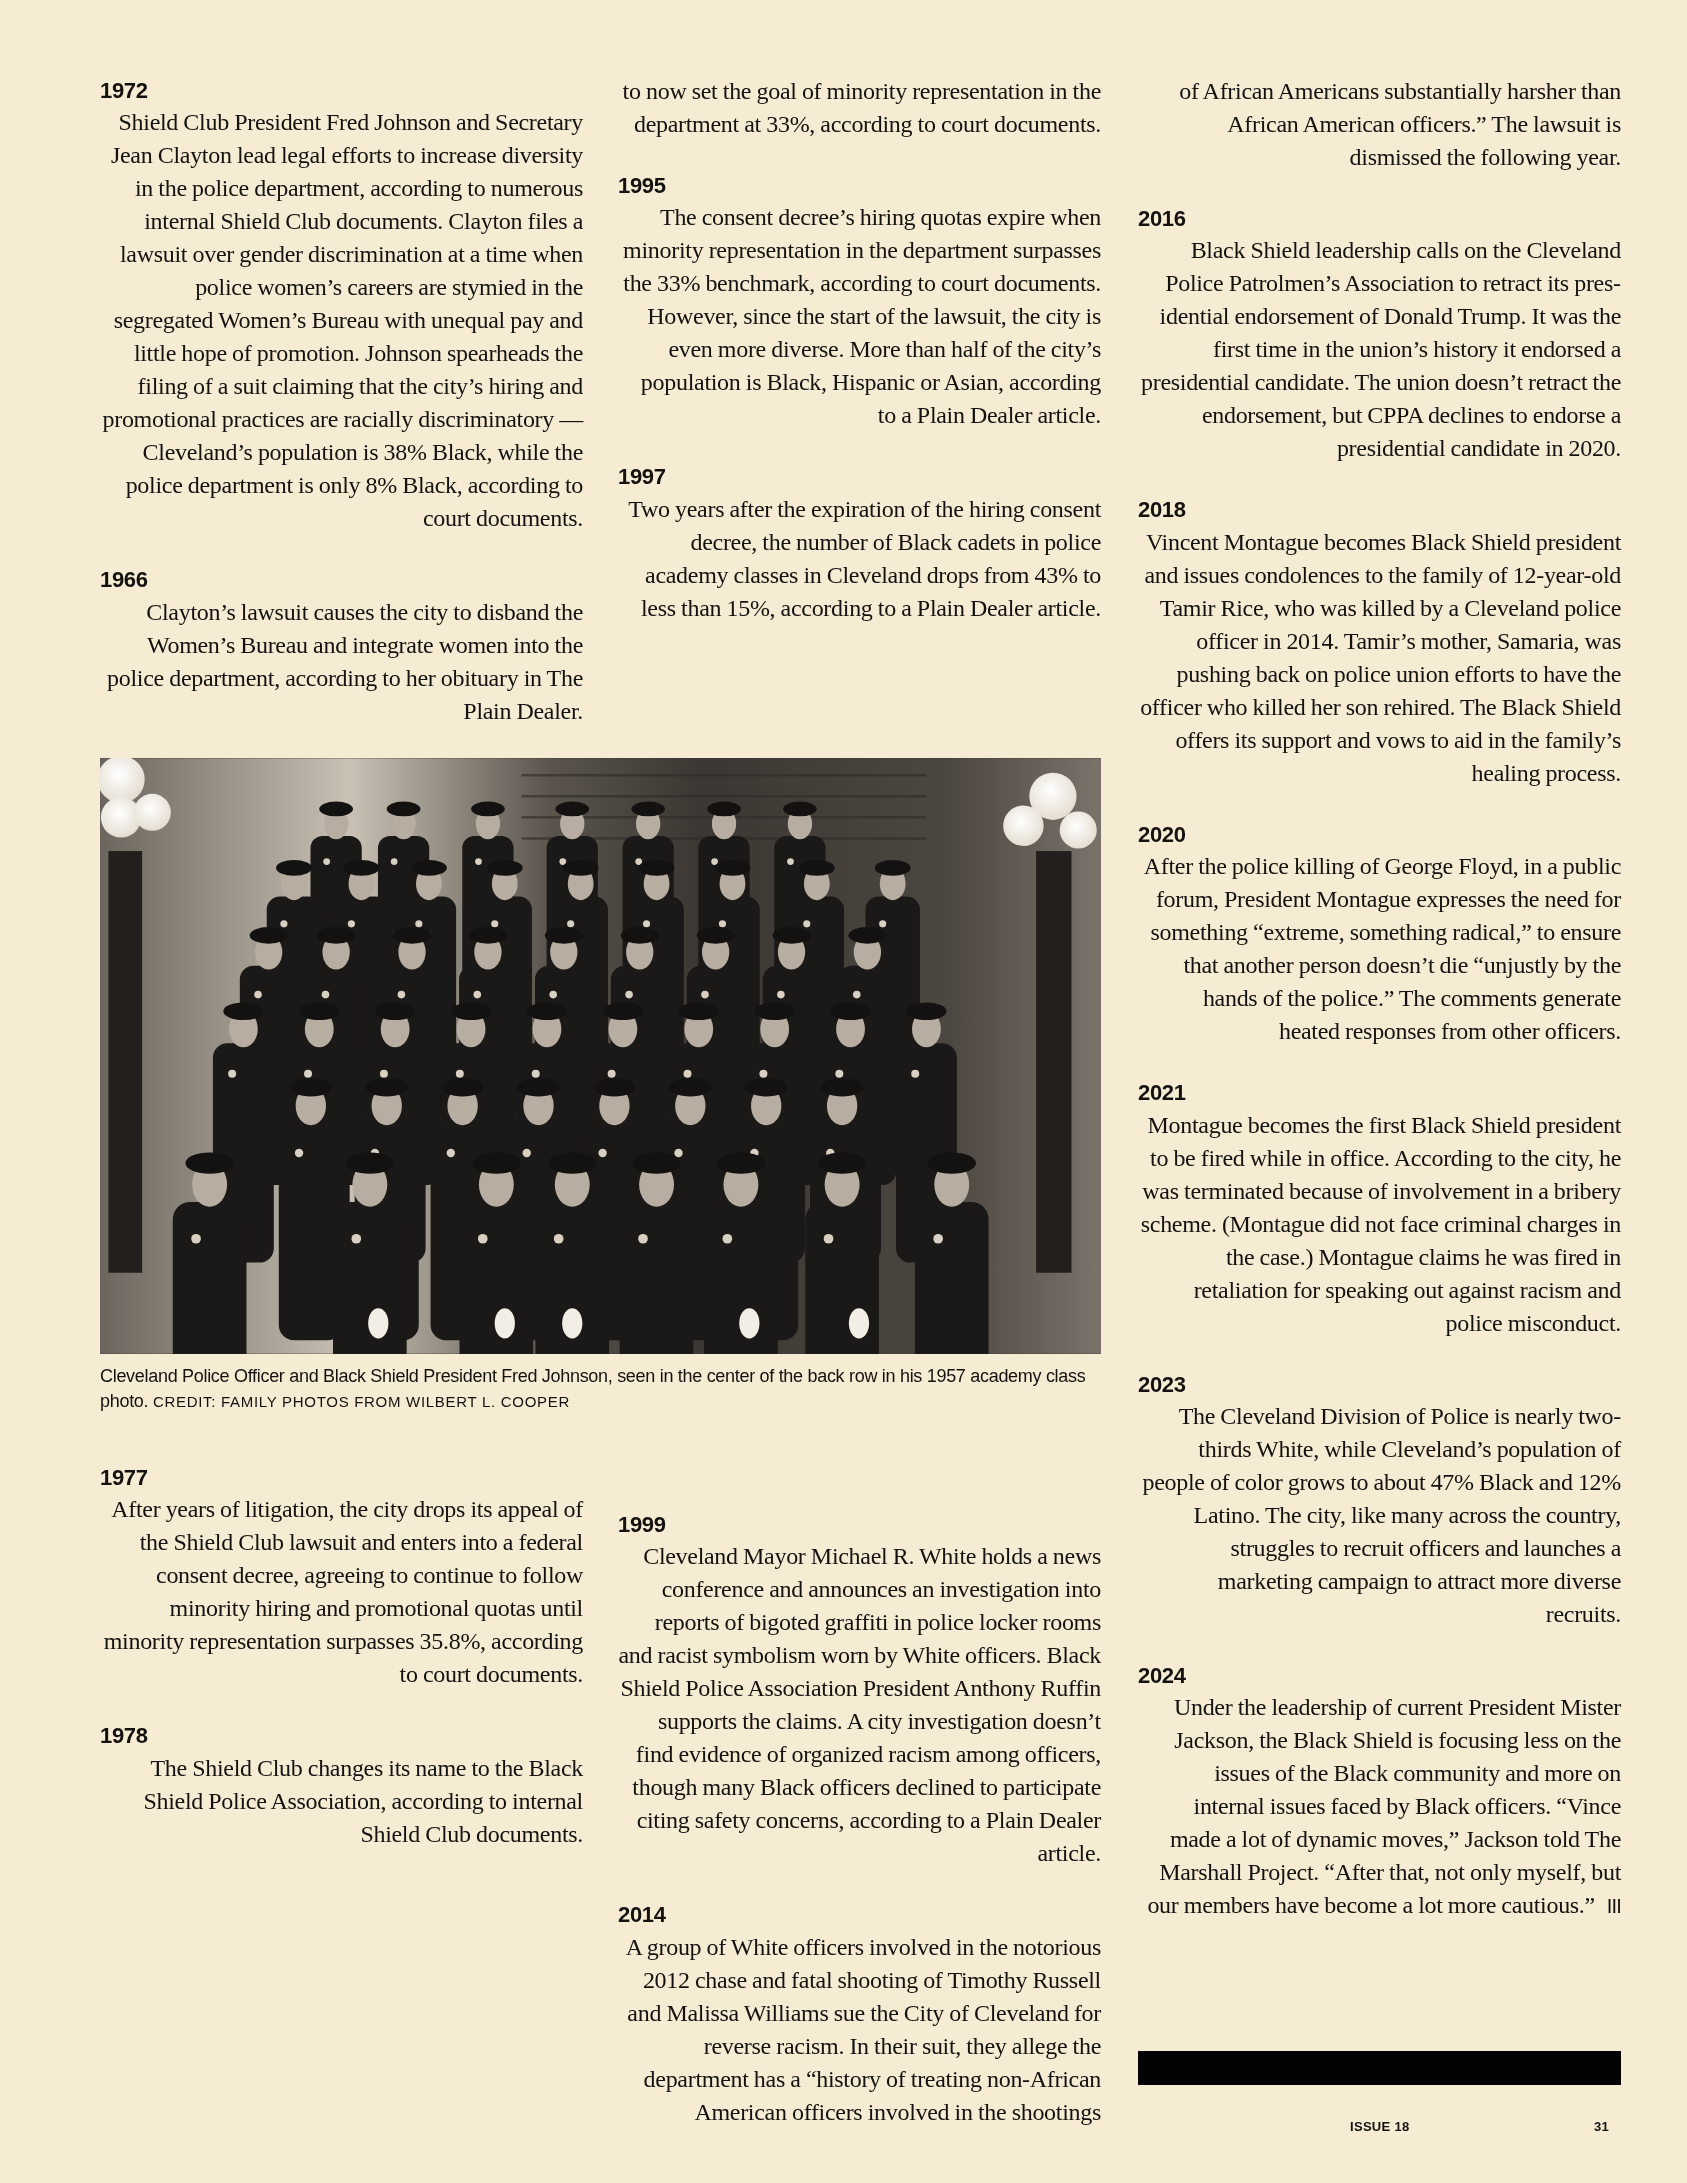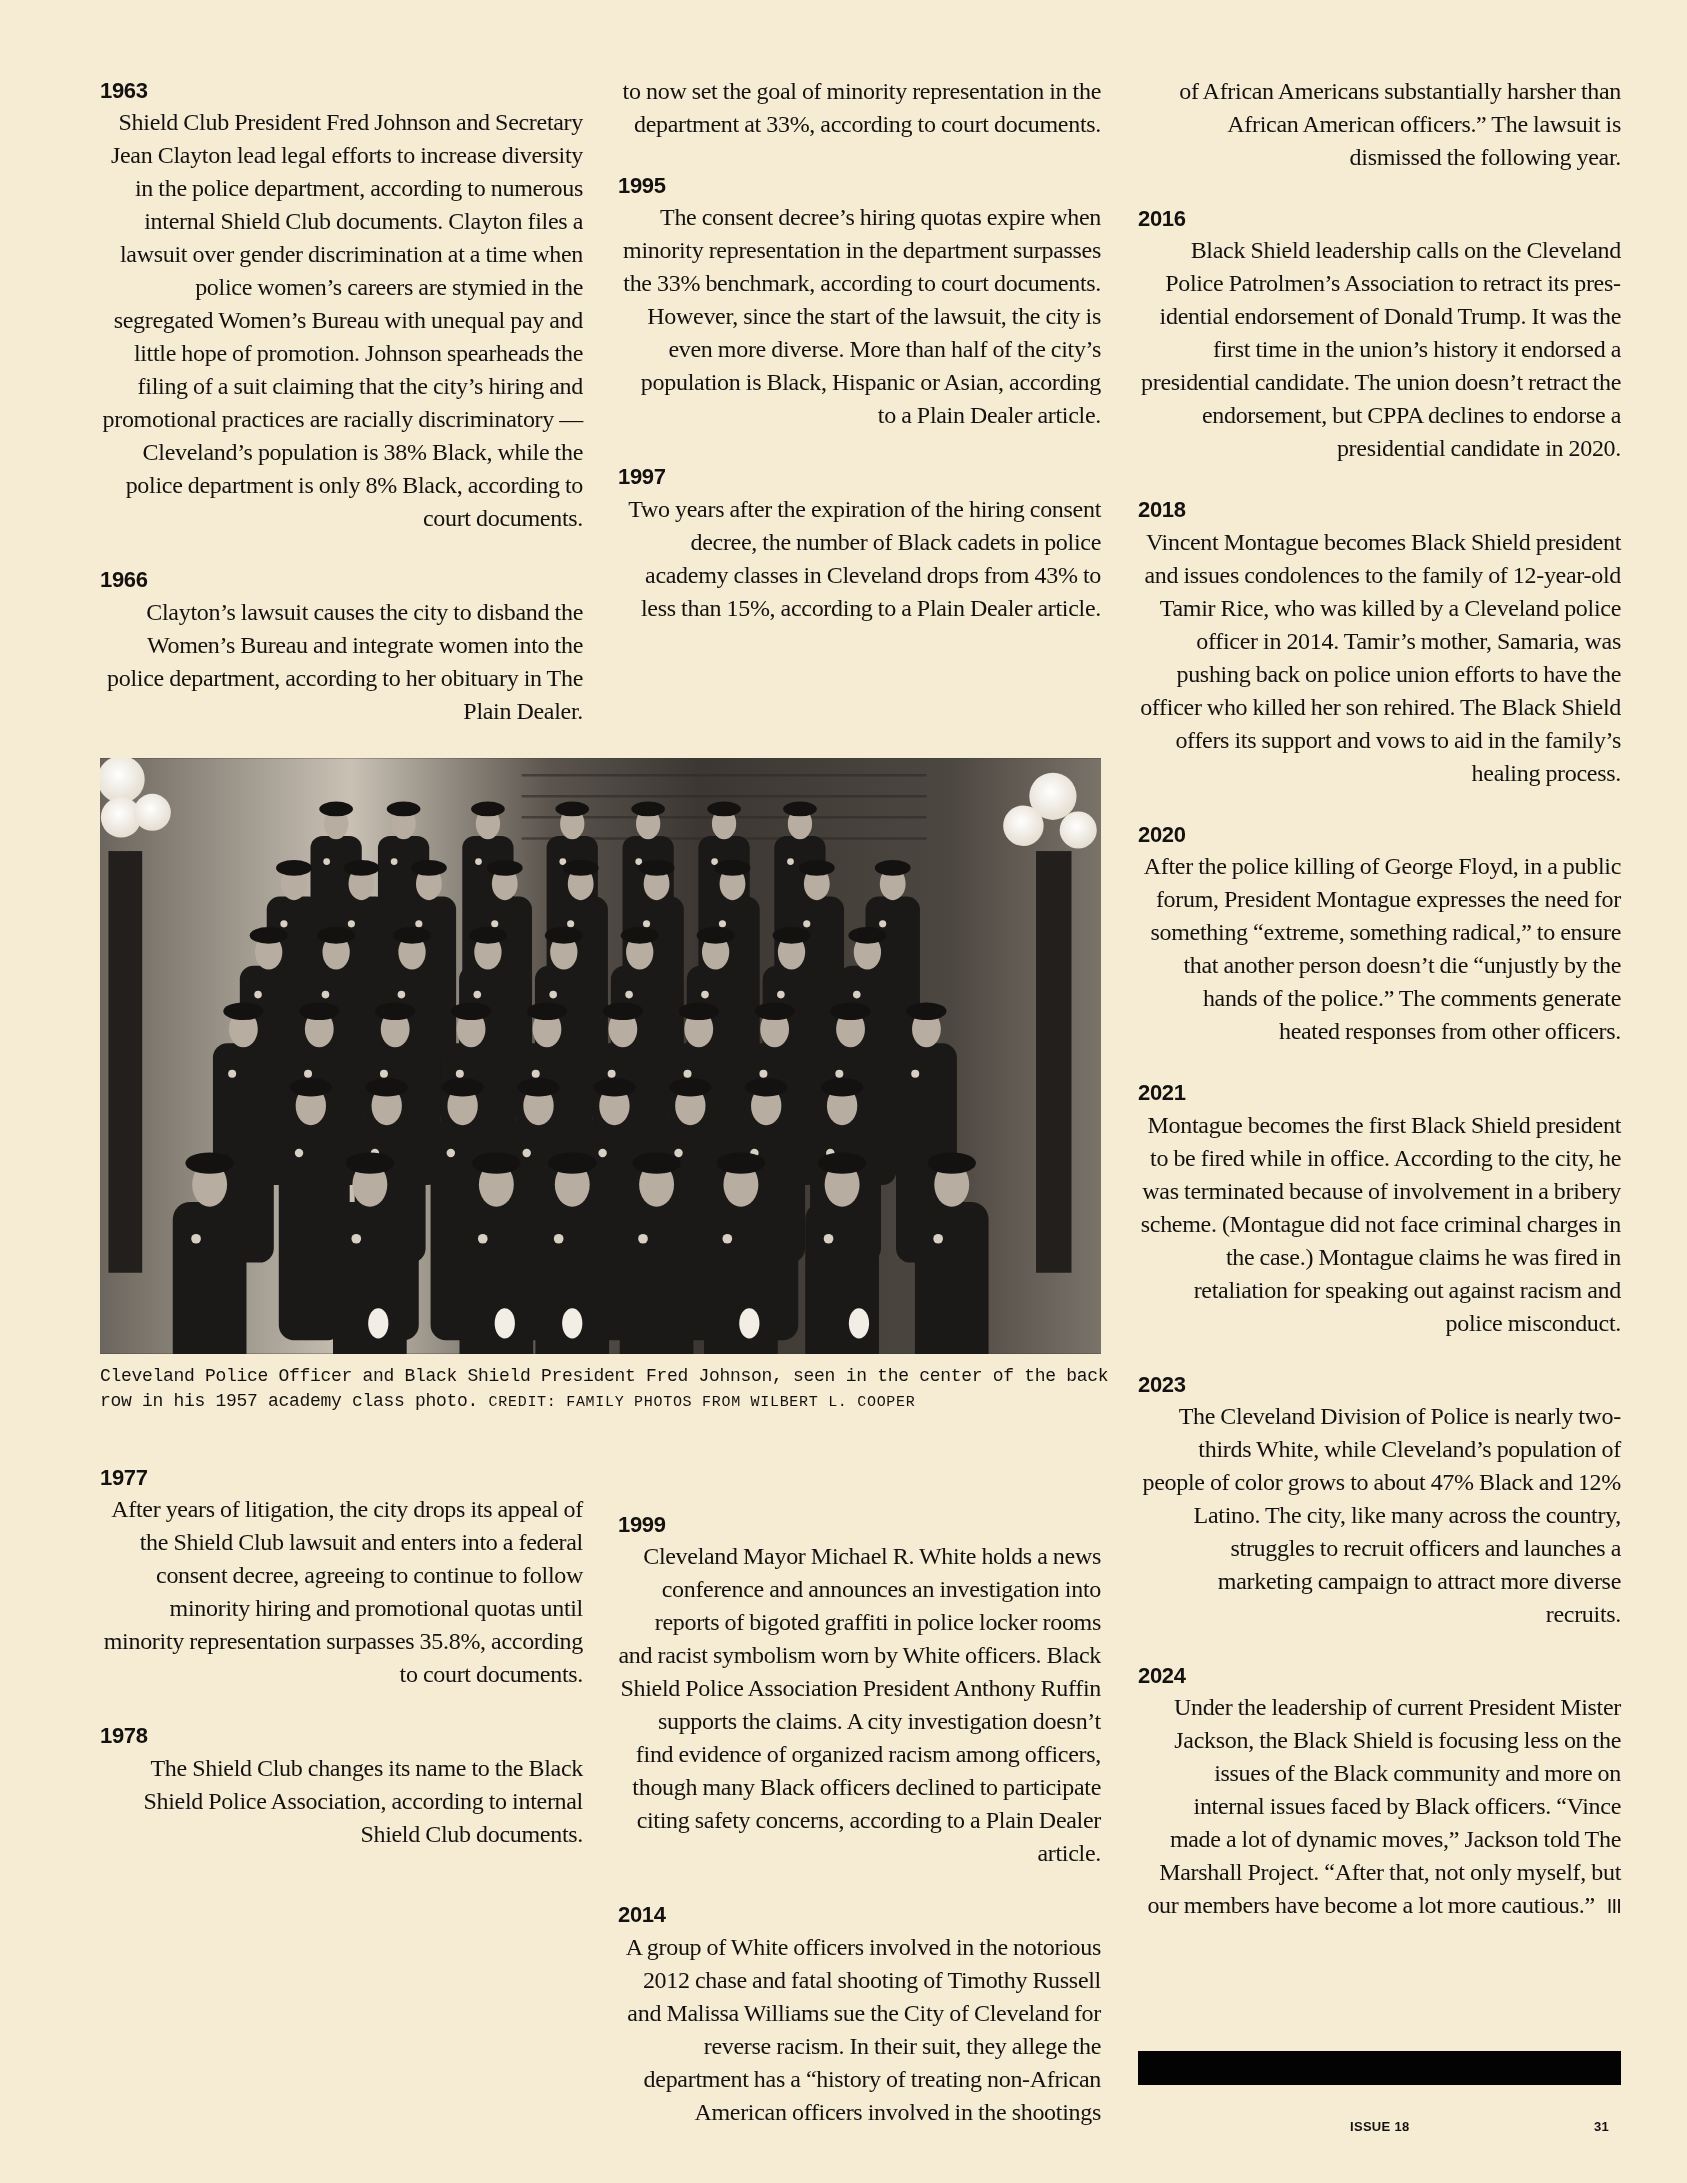--- a/index.html
+++ b/index.html
@@ -19,21 +19,21 @@
     font-size: 24px; line-height: 33px; margin: 0;
     text-align: right; letter-spacing: -0.3px; word-spacing: -0.4px;
   }
   .gap { height: 32px; }
   .photo {
     position: absolute; left: 100px; top: 758px; width: 1001px; height: 596px;
     background: #3a3632; overflow: hidden;
   }
   .caption {
     position: absolute; left: 100px; top: 1364px; width: 1021px;
-    font-family: Liberation Mono, monospace;
+    font-family: Liberation Sans, sans-serif;
     font-size: 18px; line-height: 25px; letter-spacing: -0.3px; color: #141210;
   }
   .credit { font-size: 15px; letter-spacing: 0.7px; text-transform: uppercase; }
   .end-mark {
     font-family: "Liberation Sans", sans-serif; font-weight: normal;
     font-size: 20px; margin-left: 11.8px; letter-spacing: -0.8px;
   }
   .black-bar { position: absolute; left: 1138px; top: 2051px; width: 483px; height: 34px; background: #030303; }
   .footer-issue, .footer-page {
     position: absolute; top: 2119px;
@@ -41,21 +41,21 @@
     font-size: 13px; letter-spacing: 0.3px;
   }
   .footer-issue { left: 1350px; }
   .footer-page { left: 1594px; }
 </style>
 </head>
 <body>
 
 <div class="col" style="left:100px; top:78px;">
   <div class="entry">
-    <h3 class="year">1963</h3>
+    <h3 class="year">1972</h3>
     <p class="body">Shield Club President Fred Johnson and Secretary Jean Clayton lead legal efforts to increase diversity in the police department, according to numerous internal Shield Club documents. Clayton files a lawsuit over gender discrimination at a time when police women’s careers are stymied in the segregated Women’s Bureau with unequal pay and little hope of promotion. Johnson spearheads the filing of a suit claiming that the city’s hiring and promotional practices are racially discrim­inatory — Cleveland’s population is 38% Black, while the police department is only 8% Black, according to court documents.</p>
   </div>
   <div class="gap"></div>
   <div class="entry">
     <h3 class="year">1966</h3>
     <p class="body">Clayton’s lawsuit causes the city to disband the Women’s Bureau and integrate women into the police department, according to her obituary in The Plain Dealer.</p>
   </div>
 </div>
 
 <div class="col" style="left:618px; top:75px;">

